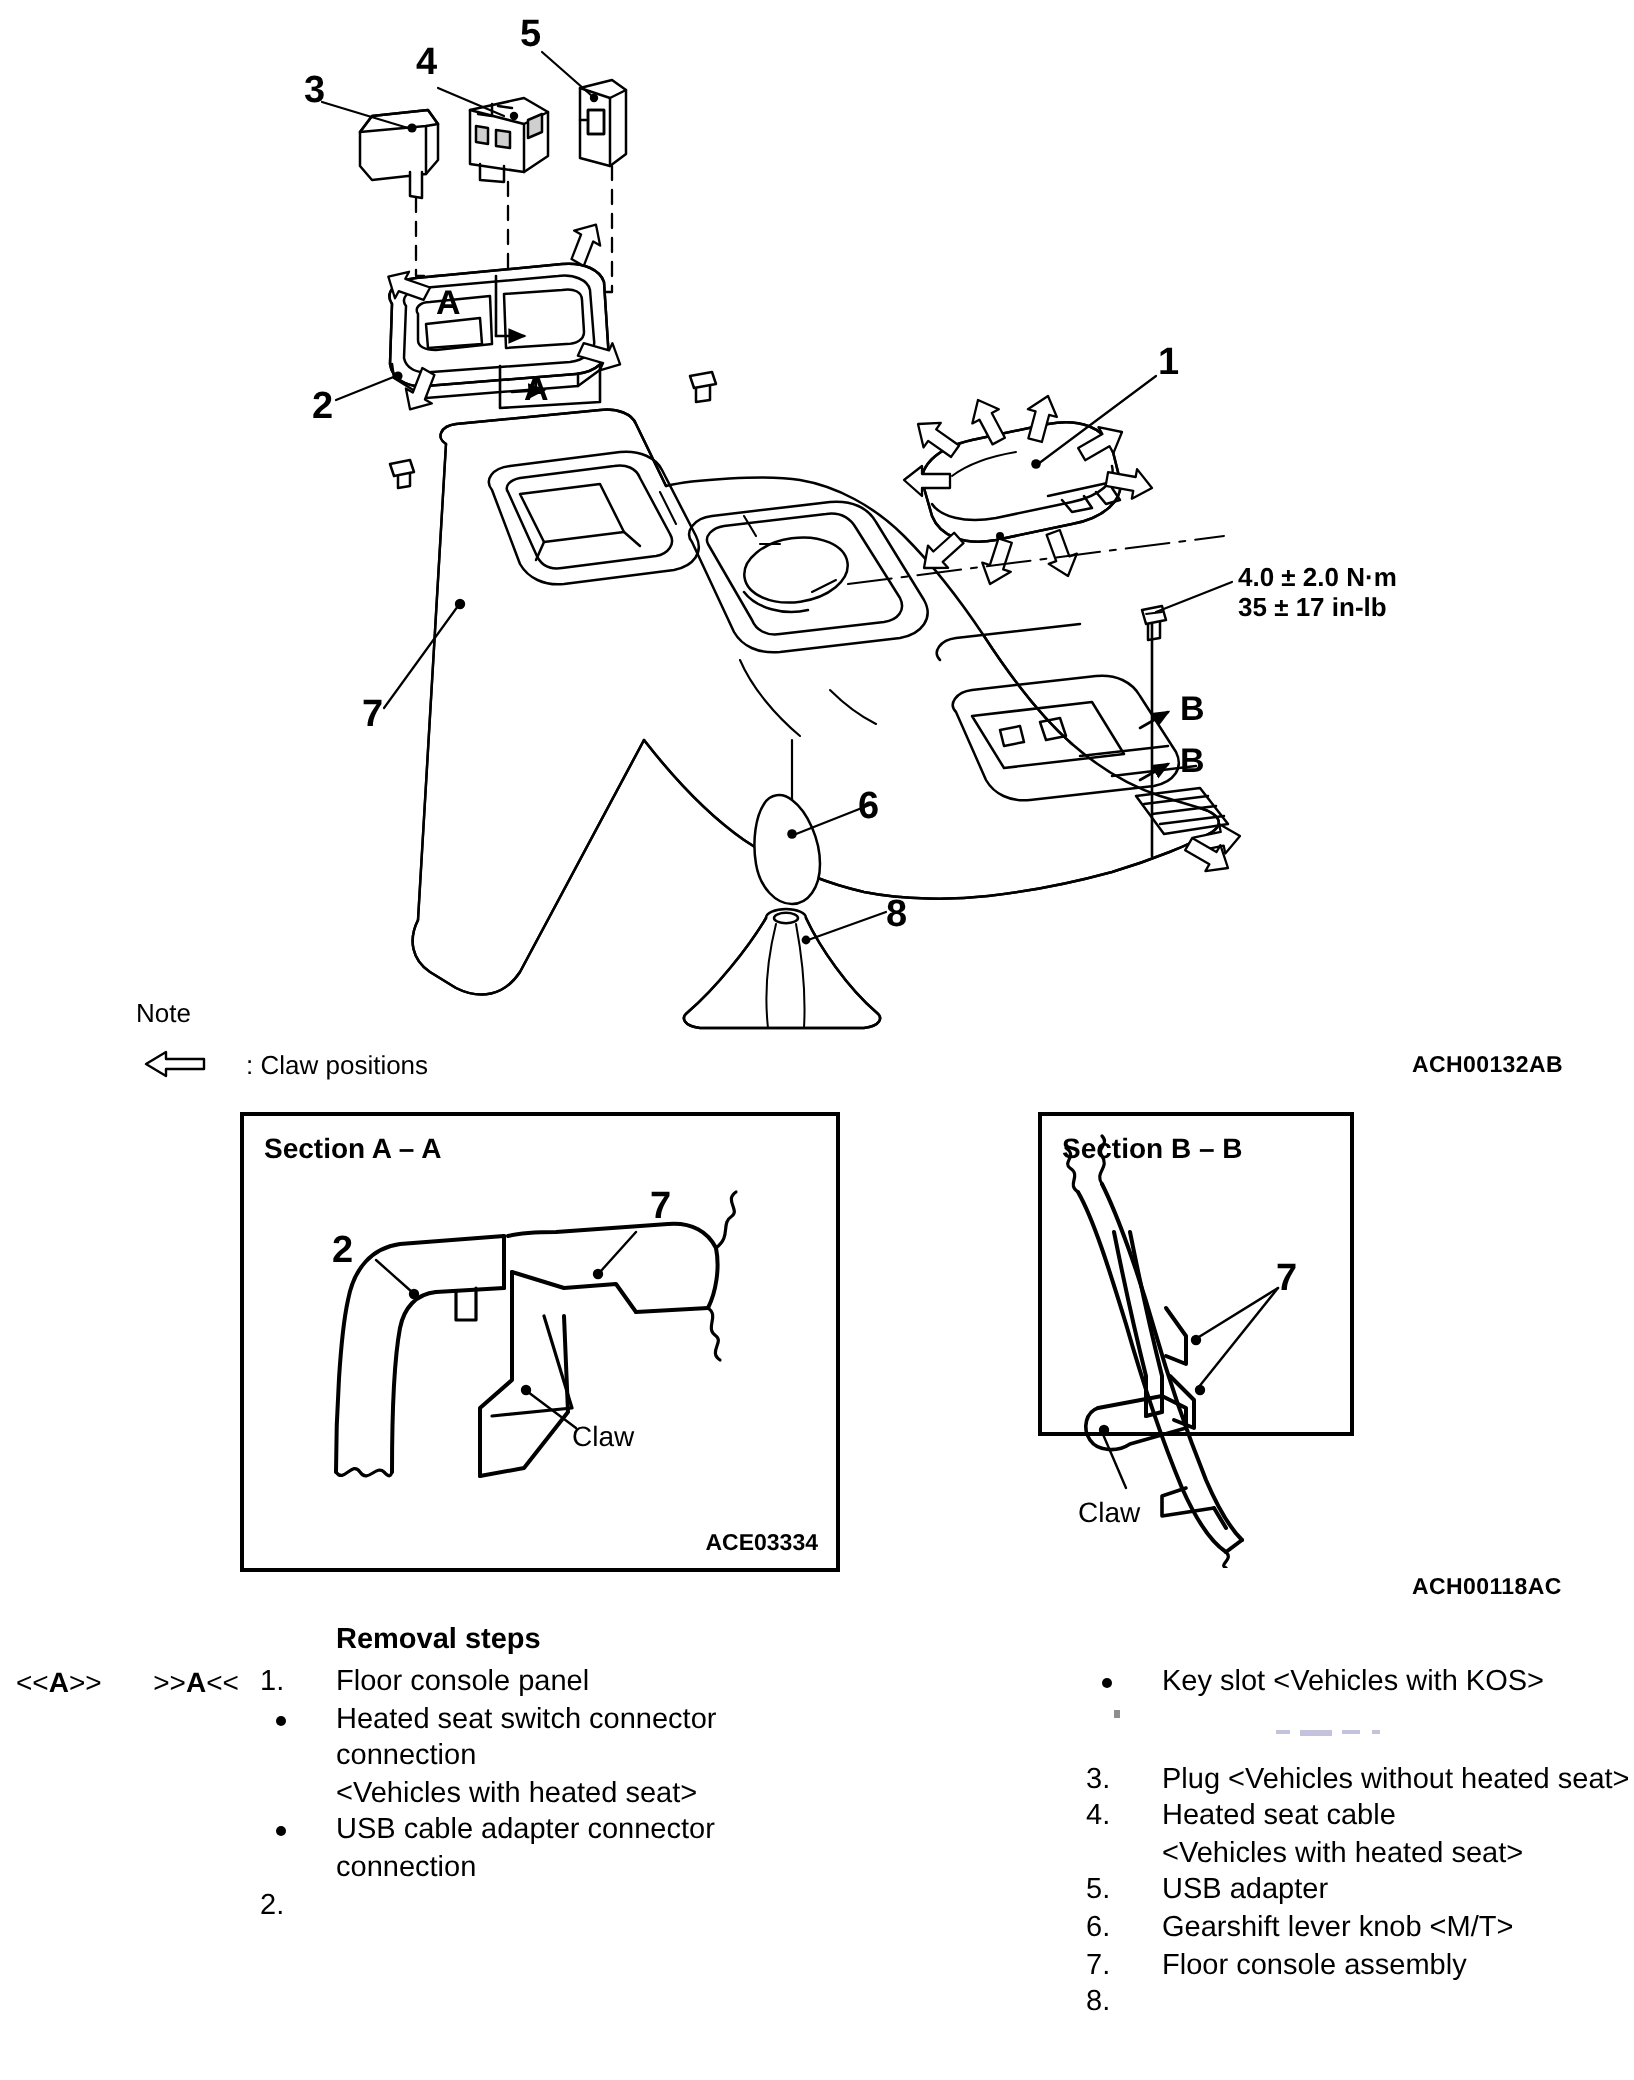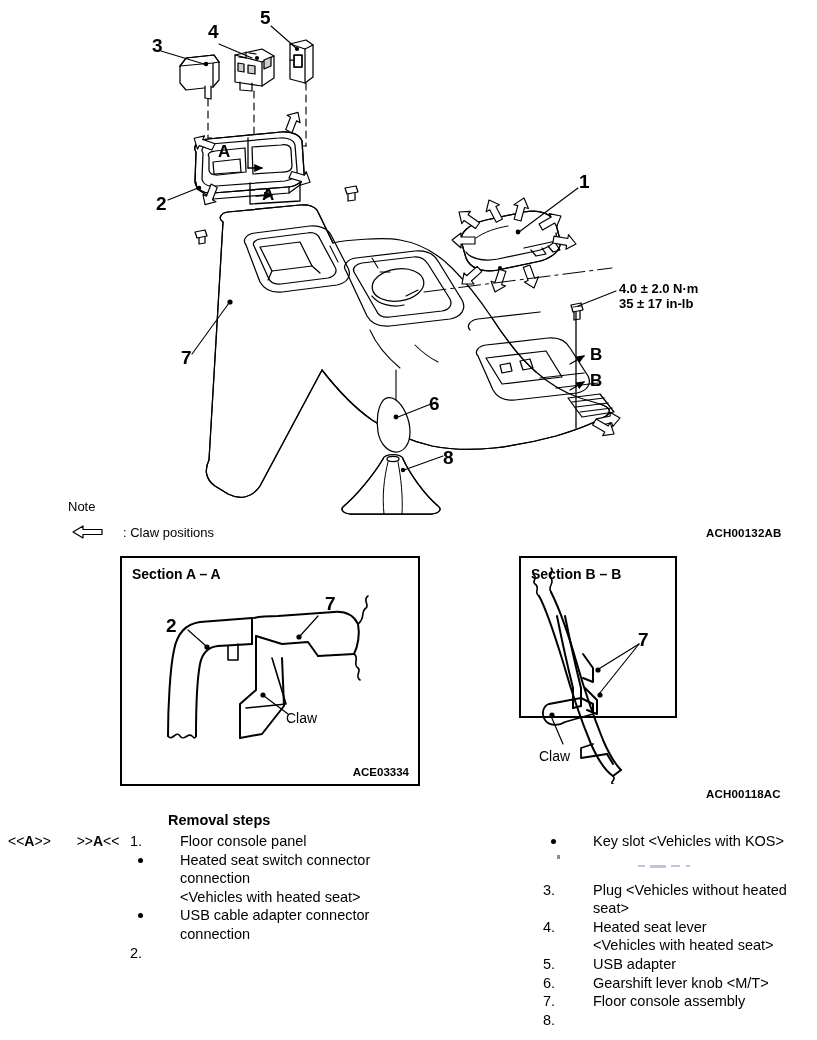--- a/index.html
+++ b/index.html
@@ -67,21 +67,21 @@
   .col{position:absolute;font-size:14.5px;line-height:18.6px;}
   #col-left{left:130px;top:20px;width:300px;}
   #col-right{left:543px;top:20px;width:274px;}
 
   .step{position:relative;padding-left:38px;margin:0;}
   .step .num{position:absolute;left:0px;top:0;width:30px;text-align:left;}
   .step .bullet{
     position:absolute;left:8px;top:7px;width:5px;height:5px;
     background:#000;border-radius:50%;
   }
-  .step .txt{display:block;margin-left:12px;}
+  .step .txt{display:block;}
   .spacer-faint{height:30px;position:relative;}
   .faint-mark{
     position:absolute;background:#b9b9d8;opacity:.85;
   }
 </style>
 </head>
 <body>
 
 <div class="page">
 
@@ -503,21 +503,21 @@
         <span class="faint-mark" style="left:143px;top:14px;width:4px;height:2px;"></span>
       </div>
 
       <div class="step">
         <span class="num">3.</span>
         <span class="txt">Plug &lt;Vehicles without heated seat&gt;</span>
       </div>
 
       <div class="step">
         <span class="num">4.</span>
-        <span class="txt">Heated seat lever</span>
+        <span class="txt">Heated seat cable</span>
       </div>
       <div class="step">
         <span class="txt">&lt;Vehicles with heated seat&gt;</span>
       </div>
 
       <div class="step">
         <span class="num">5.</span>
         <span class="txt">USB adapter</span>
       </div>
 

